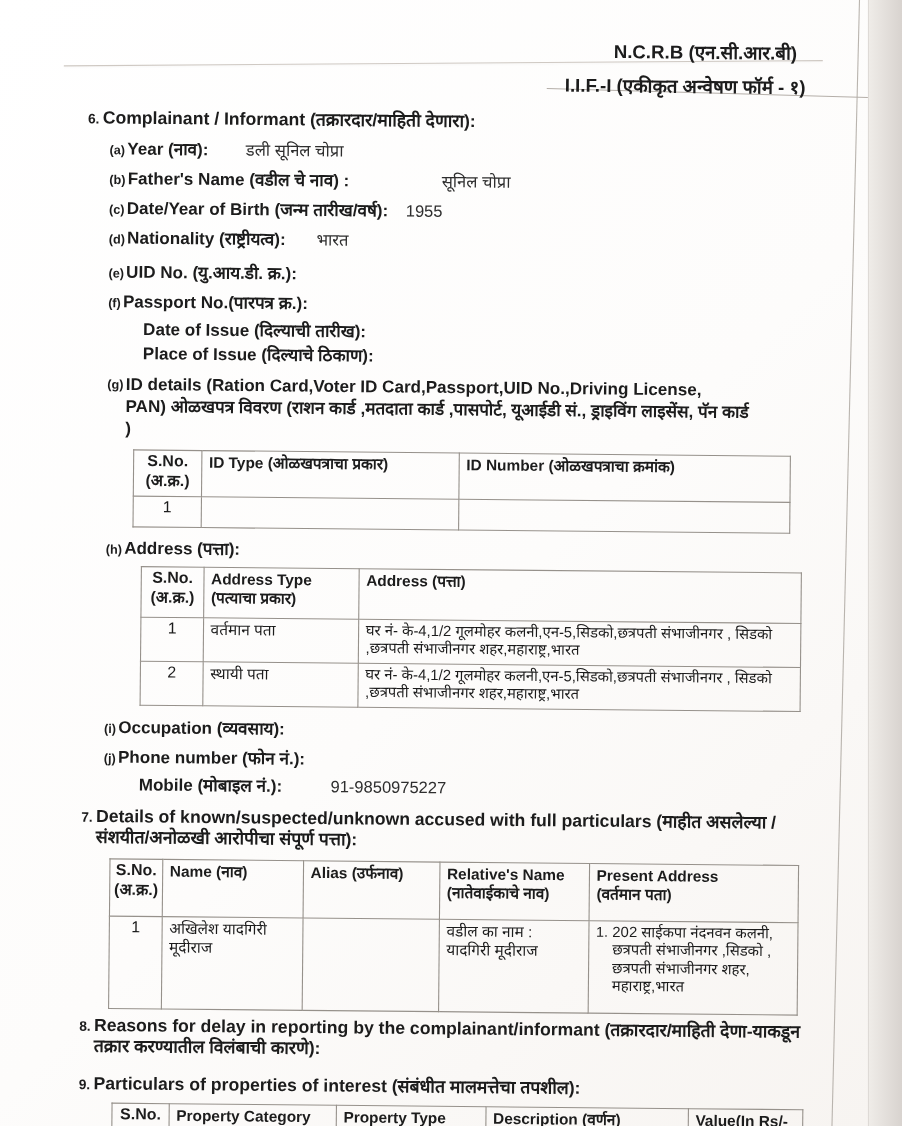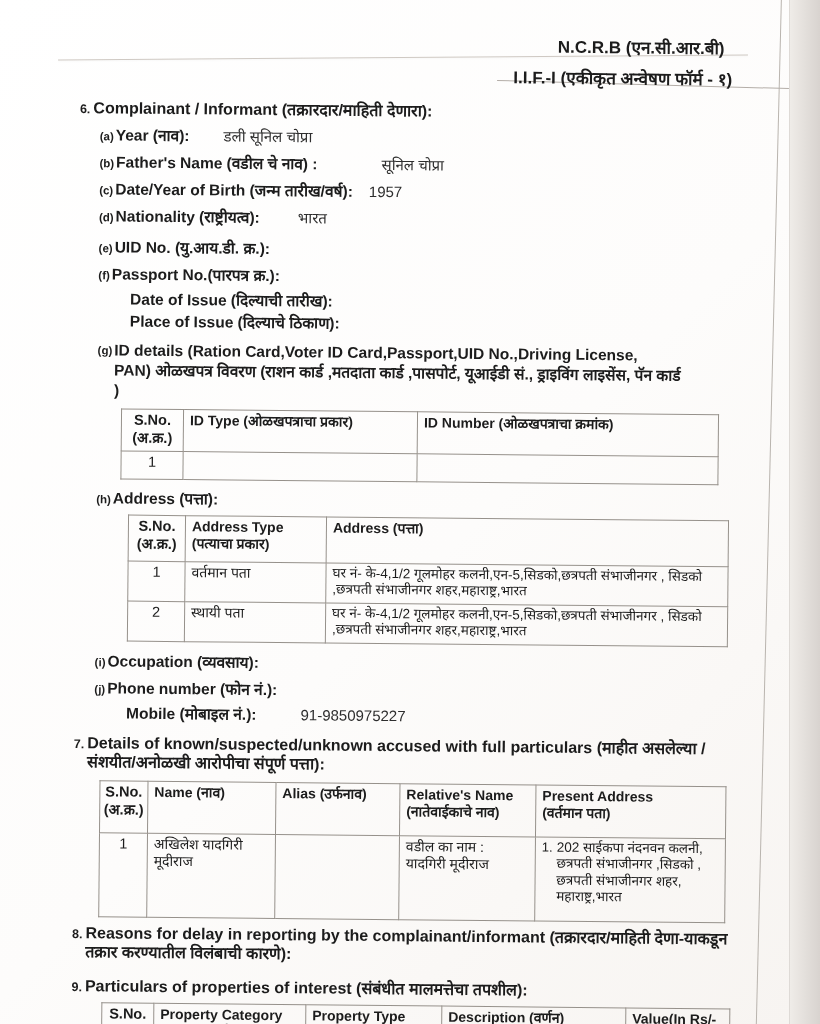--- a/index.html
+++ b/index.html
@@ -89,31 +89,31 @@
     </div>
 
     <div class="frow">
       <span class="fid">(a)</span>
       <span class="flabel">Year (नाव):</span>
       <span class="fvalue" style="margin-left:34px">डली सूनिल चोप्रा</span>
     </div>
     <div class="frow">
       <span class="fid">(b)</span>
       <span class="flabel">Father's Name (वडील चे नाव) :</span>
-      <span class="fvalue" style="margin-left:64px">सूनिल चोप्रा</span>
+      <span class="fvalue" style="margin-left:84px">सूनिल चोप्रा</span>
     </div>
     <div class="frow">
       <span class="fid">(c)</span>
       <span class="flabel">Date/Year of Birth (जन्म तारीख/वर्ष):</span>
-      <span class="fvalue" style="margin-left:16px">1957</span>
+      <span class="fvalue" style="margin-left:16px">1955</span>
     </div>
     <div class="frow">
       <span class="fid">(d)</span>
       <span class="flabel">Nationality (राष्ट्रीयत्व):</span>
-      <span class="fvalue" style="margin-left:38px">भारत</span>
+      <span class="fvalue" style="margin-left:28px">भारत</span>
     </div>
     <div class="gap-sm"></div>
     <div class="frow">
       <span class="fid">(e)</span>
       <span class="flabel">UID No. (यु.आय.डी. क्र.):</span>
     </div>
     <div class="frow">
       <span class="fid">(f)</span>
       <span class="flabel">Passport No.(पारपत्र क्र.):</span>
     </div>

